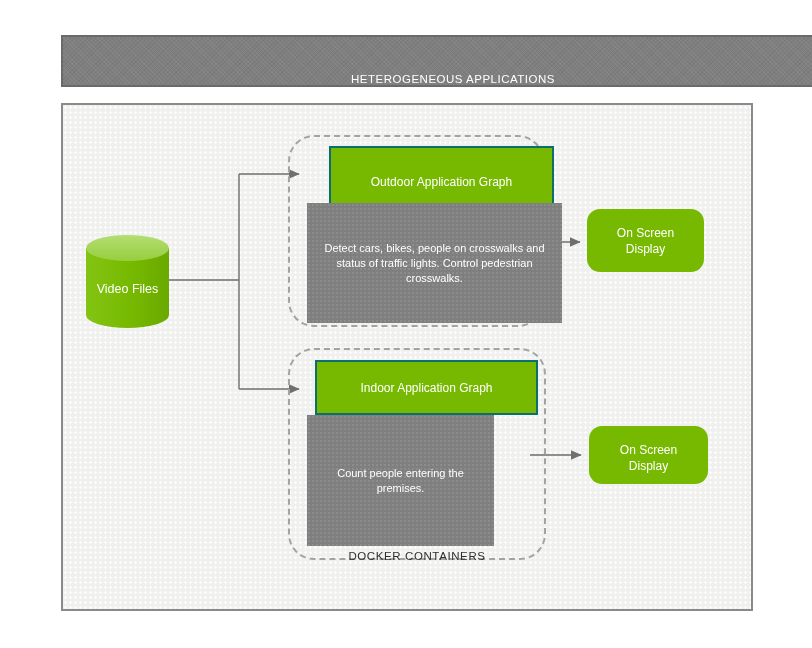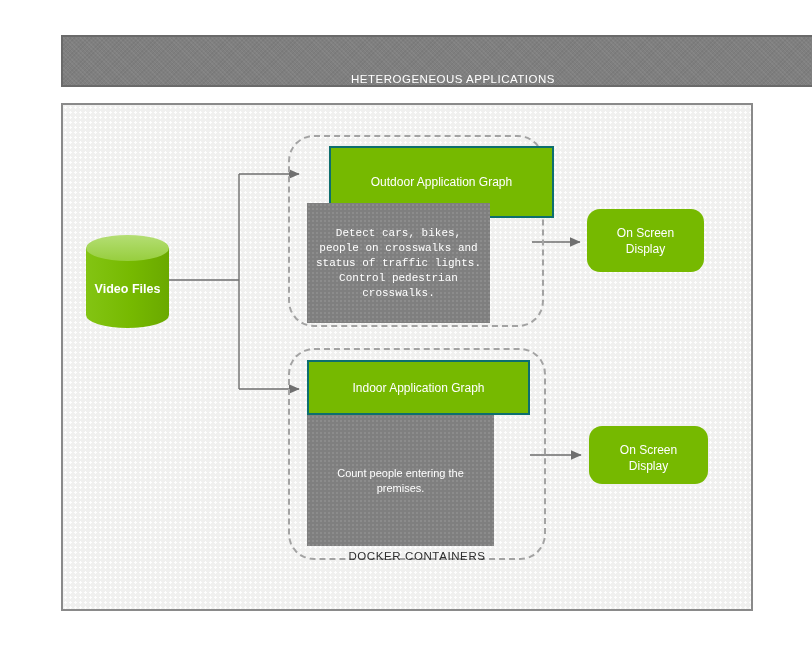--- a/index.html
+++ b/index.html
@@ -42,48 +42,48 @@
 
   
   svg.wires{position:absolute;left:0;top:0;width:812px;height:648px;pointer-events:none;}
 
   
   .cylinder{position:absolute;left:86px;top:235px;width:83px;height:93px;}
   .cylinder svg{position:absolute;left:0;top:0;width:100%;height:100%;}
   .cylinder-label{
     position:absolute;left:0;top:14px;width:100%;height:calc(100% - 14px);
     display:flex;align-items:center;justify-content:center;
-    color:#ffffff;font-size:12.5px;font-weight:bold;
+    color:#ffffff;font-size:12.5px;
   }
 
   
   .group{
     position:absolute;border:2px dashed #a3a3a3;border-radius:26px;background:transparent;
   }
   .group.outdoor{left:288px;top:135px;width:256px;height:192px;}
   .group.indoor{left:288px;top:348px;width:258px;height:212px;}
 
   .graph-header{
     position:absolute;background:var(--brand-green);
     border:2px solid var(--teal-border);
     display:flex;align-items:center;justify-content:center;
     color:#ffffff;font-size:12px;
   }
   .graph-header.outdoor{left:307px;top:146px;width:225px;height:72px;margin-left:22px;}
-  .graph-header.indoor{left:307px;top:360px;width:223px;height:55px;}
+  .graph-header.indoor{left:315px;top:360px;width:223px;height:55px;}
 
   .graph-body{
     position:absolute;background:var(--node-gray);
     background-image:radial-gradient(rgba(255,255,255,.10) 1px, transparent 1.3px);
     background-size:4px 4px;
     display:flex;align-items:center;justify-content:center;
     color:#ffffff;font-size:11px;line-height:15px;text-align:center;
     padding:0 6px;
   }
-  .graph-body.outdoor{left:307px;top:203px;width:183px;height:120px;font-family:Liberation Mono, monospace;}
+  .graph-body.outdoor{left:307px;top:203px;width:255px;height:120px;}
   .graph-body.indoor{left:307px;top:415px;width:187px;height:131px;}
 
   
   .osd{
     position:absolute;background:var(--brand-green);border-radius:13px;
     display:flex;align-items:flex-start;justify-content:center;text-align:center;
     color:#ffffff;font-size:12px;line-height:16px;padding:16px 12px;
   }
   .osd.top{left:587px;top:209px;width:117px;height:63px;}
   .osd.bottom{left:589px;top:426px;width:119px;height:58px;}

